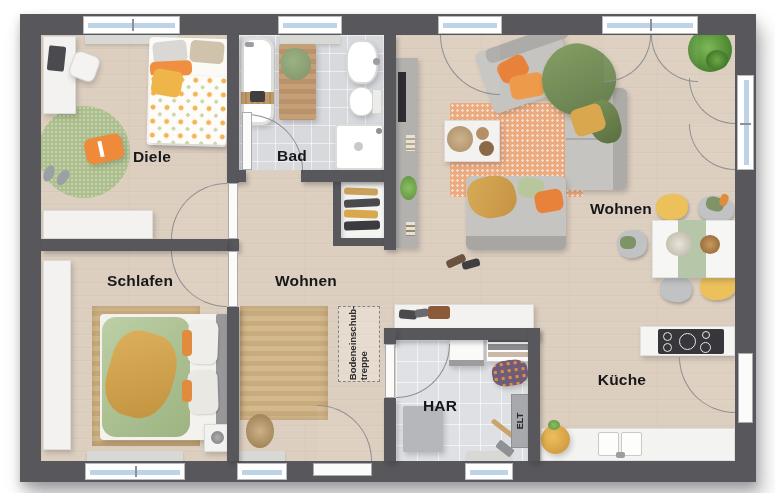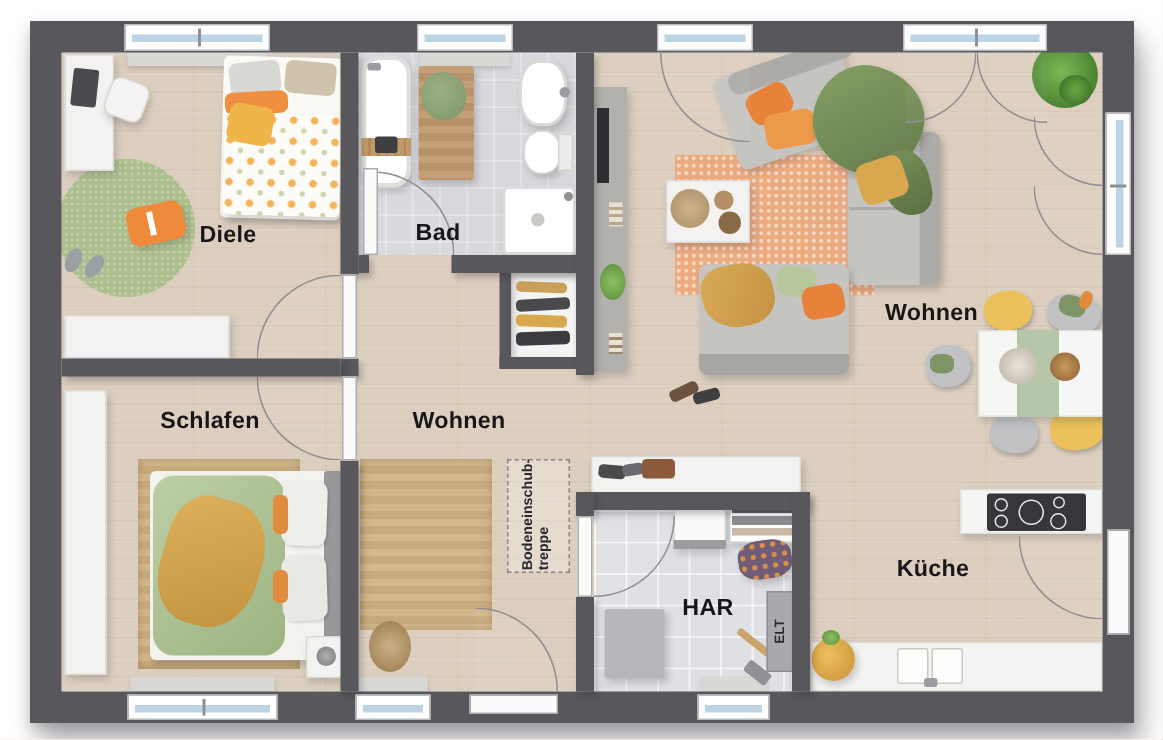--- a/index.html
+++ b/index.html
@@ -281,15 +281,15 @@
   <div class="a sill" style="left:280px;top:35px;width:60px;height:9px;"></div>
   <div class="a sill" style="left:87px;top:451px;width:96px;height:10px;"></div>
   <div class="a sill" style="left:239px;top:451px;width:46px;height:10px;"></div>
   <div class="a sill" style="left:467px;top:451px;width:44px;height:10px;"></div>
 
   <div class="rlabel" style="left:152px;top:157px;">Diele</div>
   <div class="rlabel" style="left:292px;top:156px;">Bad</div>
   <div class="rlabel" style="left:621px;top:209px;">Wohnen</div>
   <div class="rlabel" style="left:140px;top:281px;">Schlafen</div>
   <div class="rlabel" style="left:306px;top:281px;">Wohnen</div>
-  <div class="rlabel" style="left:472px;top:406px;">HAR</div>
+  <div class="rlabel" style="left:440px;top:406px;">HAR</div>
   <div class="rlabel" style="left:622px;top:380px;">Küche</div>
 </div>
 
 </body></html>

